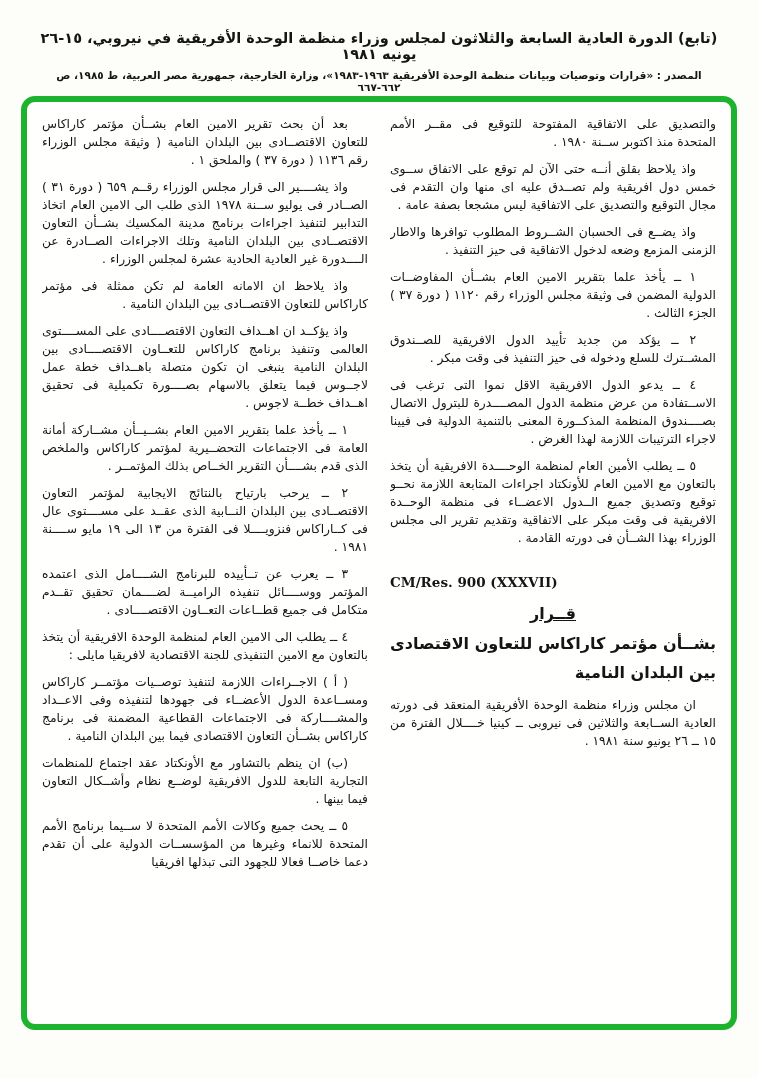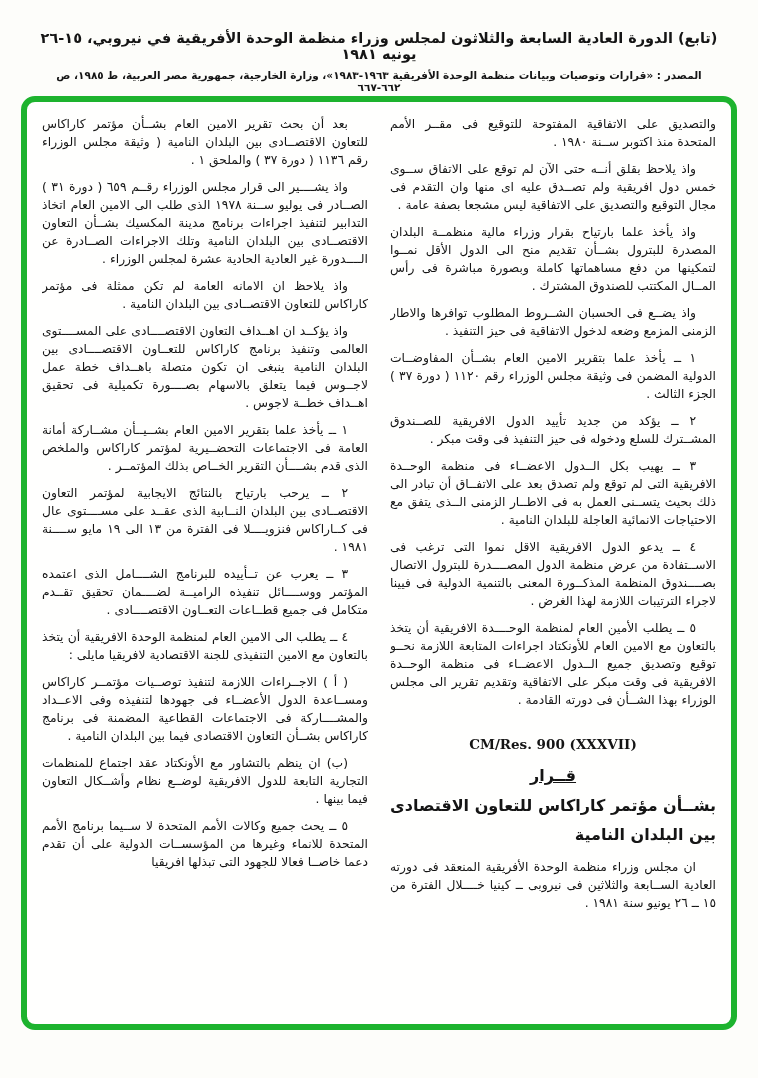--- a/index.html
+++ b/index.html
@@ -43,21 +43,21 @@
     flex:1 1 0;
     direction:rtl;
     text-align:justify;
     font-size:12.3px;
     line-height:18px;
     overflow:hidden;
   }
   .para { margin:0 0 9px 0; text-indent:20px; }
   .para.flush { text-indent:0; }
   .res-ref {
-    direction:ltr; text-align:center;
+    direction:ltr; text-align:left;
     font-family:"DejaVu Serif", serif;
     font-size:13.5px; font-weight:bold;
     margin:26px 0 14px 0;
   }
   .res-title {
     text-align:center; font-weight:bold;
     font-size:16px; margin:4px 0 12px 0;text-decoration:underline;
   }
   .res-sub {
     text-align:right; font-weight:bold;
@@ -79,25 +79,23 @@
     <div class="header-line1">(تابع) الدورة العادية السابعة والثلاثون لمجلس وزراء منظمة الوحدة الأفريقية في نيروبي، ١٥-٢٦ يونيه ١٩٨١</div>
     <div class="header-line2">المصدر : «قرارات وتوصيات وبيانات منظمة الوحدة الأفريقية ١٩٦٣-١٩٨٣»، وزارة الخارجية، جمهورية مصر العربية، ط ١٩٨٥، ص ٦٦٢-٦٦٧</div>
   </header>
 
   <div class="frame" style="border-color: rgb(29, 179, 46);">
     <div class="columns">
 
       <section class="col">
         <p class="para flush">والتصديق على الاتفاقية المفتوحة للتوقيع فى مقــر الأمم المتحدة منذ اكتوبر ســنة ١٩٨٠ .</p>
         <p class="para">واذ يلاحظ بقلق أنــه حتى الآن لم توقع على الاتفاق ســوى خمس دول افريقية ولم تصــدق عليه اى منها وان التقدم فى مجال التوقيع والتصديق على الاتفاقية ليس مشجعا بصفة عامة .</p>
-        <p class="para">واذ يأخذ علما بارتياح بقرار وزراء مالية منظمــة البلدان المصدرة للبترول بشــأن تقديم منح الى الدول الأقل نمــوا لتمكينها من دفع مساهماتها كاملة وبصورة مباشرة فى رأس المــال المكتتب للصندوق المشترك .</p>
         <p class="para">واذ يضــع فى الحسبان الشــروط المطلوب توافرها والاطار الزمنى المزمع وضعه لدخول الاتفاقية فى حيز التنفيذ .</p>
         <p class="para">١ ــ يأخذ علما بتقرير الامين العام بشــأن المفاوضــات الدولية المضمن فى وثيقة مجلس الوزراء رقم ١١٢٠ ( دورة ٣٧ ) الجزء الثالث .</p>
         <p class="para">٢ ــ يؤكد من جديد تأييد الدول الافريقية للصــندوق المشــترك للسلع ودخوله فى حيز التنفيذ فى وقت مبكر .</p>
-        <p class="para">٣ ــ يهيب بكل الــدول الاعضــاء فى منظمة الوحــدة الافريقية التى لم توقع ولم تصدق بعد على الاتفــاق أن تبادر الى ذلك بحيث يتســنى العمل به فى الاطــار الزمنى الــذى يتفق مع الاحتياجات الانمائية العاجلة للبلدان النامية .</p>
         <p class="para">٤ ــ يدعو الدول الافريقية الاقل نموا التى ترغب فى الاســتفادة من عرض منظمة الدول المصــــدرة للبترول الاتصال بصــــندوق المنظمة المذكــورة المعنى بالتنمية الدولية فى فيينا لاجراء الترتيبات اللازمة لهذا الغرض .</p>
         <p class="para">٥ ــ يطلب الأمين العام لمنظمة الوحــــدة الافريقية أن يتخذ بالتعاون مع الامين العام للأونكتاد اجراءات المتابعة اللازمة نحــو توقيع وتصديق جميع الــدول الاعضــاء فى منظمة الوحــدة الافريقية فى وقت مبكر على الاتفاقية وتقديم تقرير الى مجلس الوزراء بهذا الشــأن فى دورته القادمة .</p>
         <div class="res-ref">CM/Res. 900 (XXXVII)</div>
         <div class="res-title">قــرار</div>
         <div class="res-sub">بشــأن مؤتمر كاراكاس للتعاون الاقتصادى</div>
         <div class="res-sub">بين البلدان النامية</div>
         <p class="para closing">ان مجلس وزراء منظمة الوحدة الأفريقية المنعقد فى دورته العادية الســابعة والثلاثين فى نيروبى ــ كينيا خــــلال الفترة من ١٥ ــ ٢٦ يونيو سنة ١٩٨١ .</p>
       </section>
 
       <section class="col">

